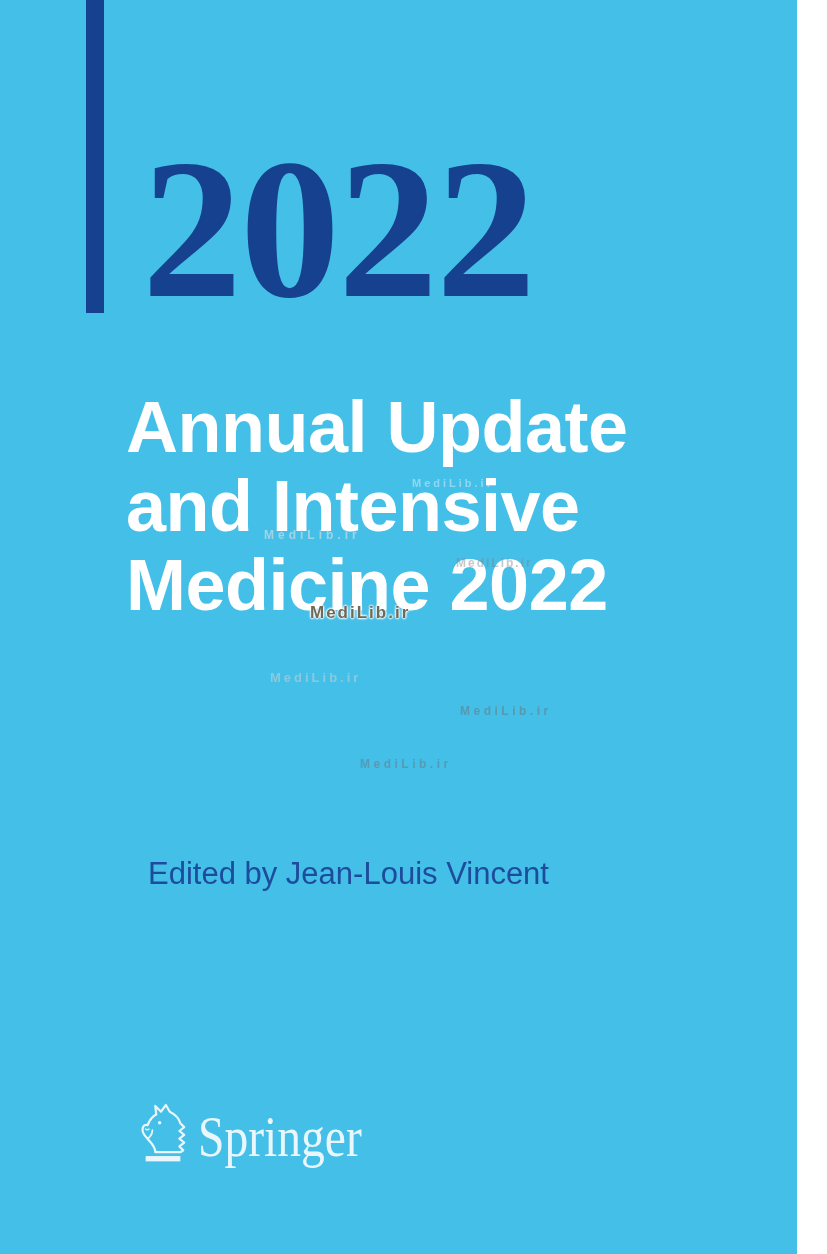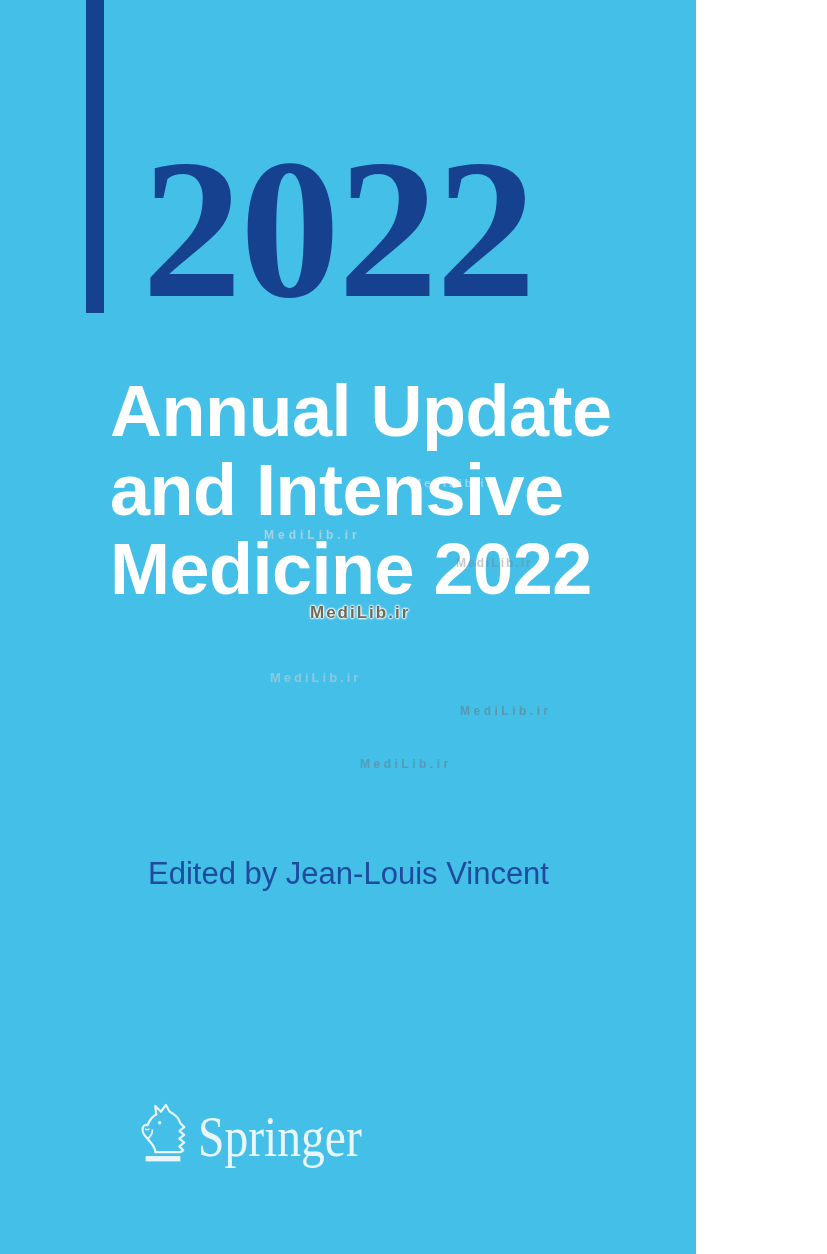--- a/index.html
+++ b/index.html
@@ -3,21 +3,21 @@
 <meta charset="utf-8">
 <style>
   html,body{margin:0;padding:0;}
   body{
     width:827px;height:1254px;
     font-family:"Liberation Sans",sans-serif;
     overflow:hidden;
   }
   .cover{
     position:relative;
-    width:696px;height:1254px;
+    width:797px;height:1254px;
     background:#43bfe8;
     overflow:hidden;
   }
   .accent-bar{
     position:absolute;
     left:86px;top:0;
     width:18px;height:313px;
     background:#15418e;
   }
   .year{
@@ -26,21 +26,21 @@
     font-family:"Liberation Serif",serif;
     font-weight:bold;
     font-size:200px;line-height:1;
     letter-spacing:-2px;
     color:#15418e;
     white-space:nowrap;
   }
   .title{
     position:absolute;
     left:110px;top:372px;
-    margin:0;
+    margin:16px;
     font-family:"Liberation Sans",sans-serif;
     font-weight:bold;
     font-size:72px;line-height:79px;
     letter-spacing:-0.5px;
     color:#ffffff;
     white-space:nowrap;
   }
   .editor{
     position:absolute;
     left:148px;top:850px;

